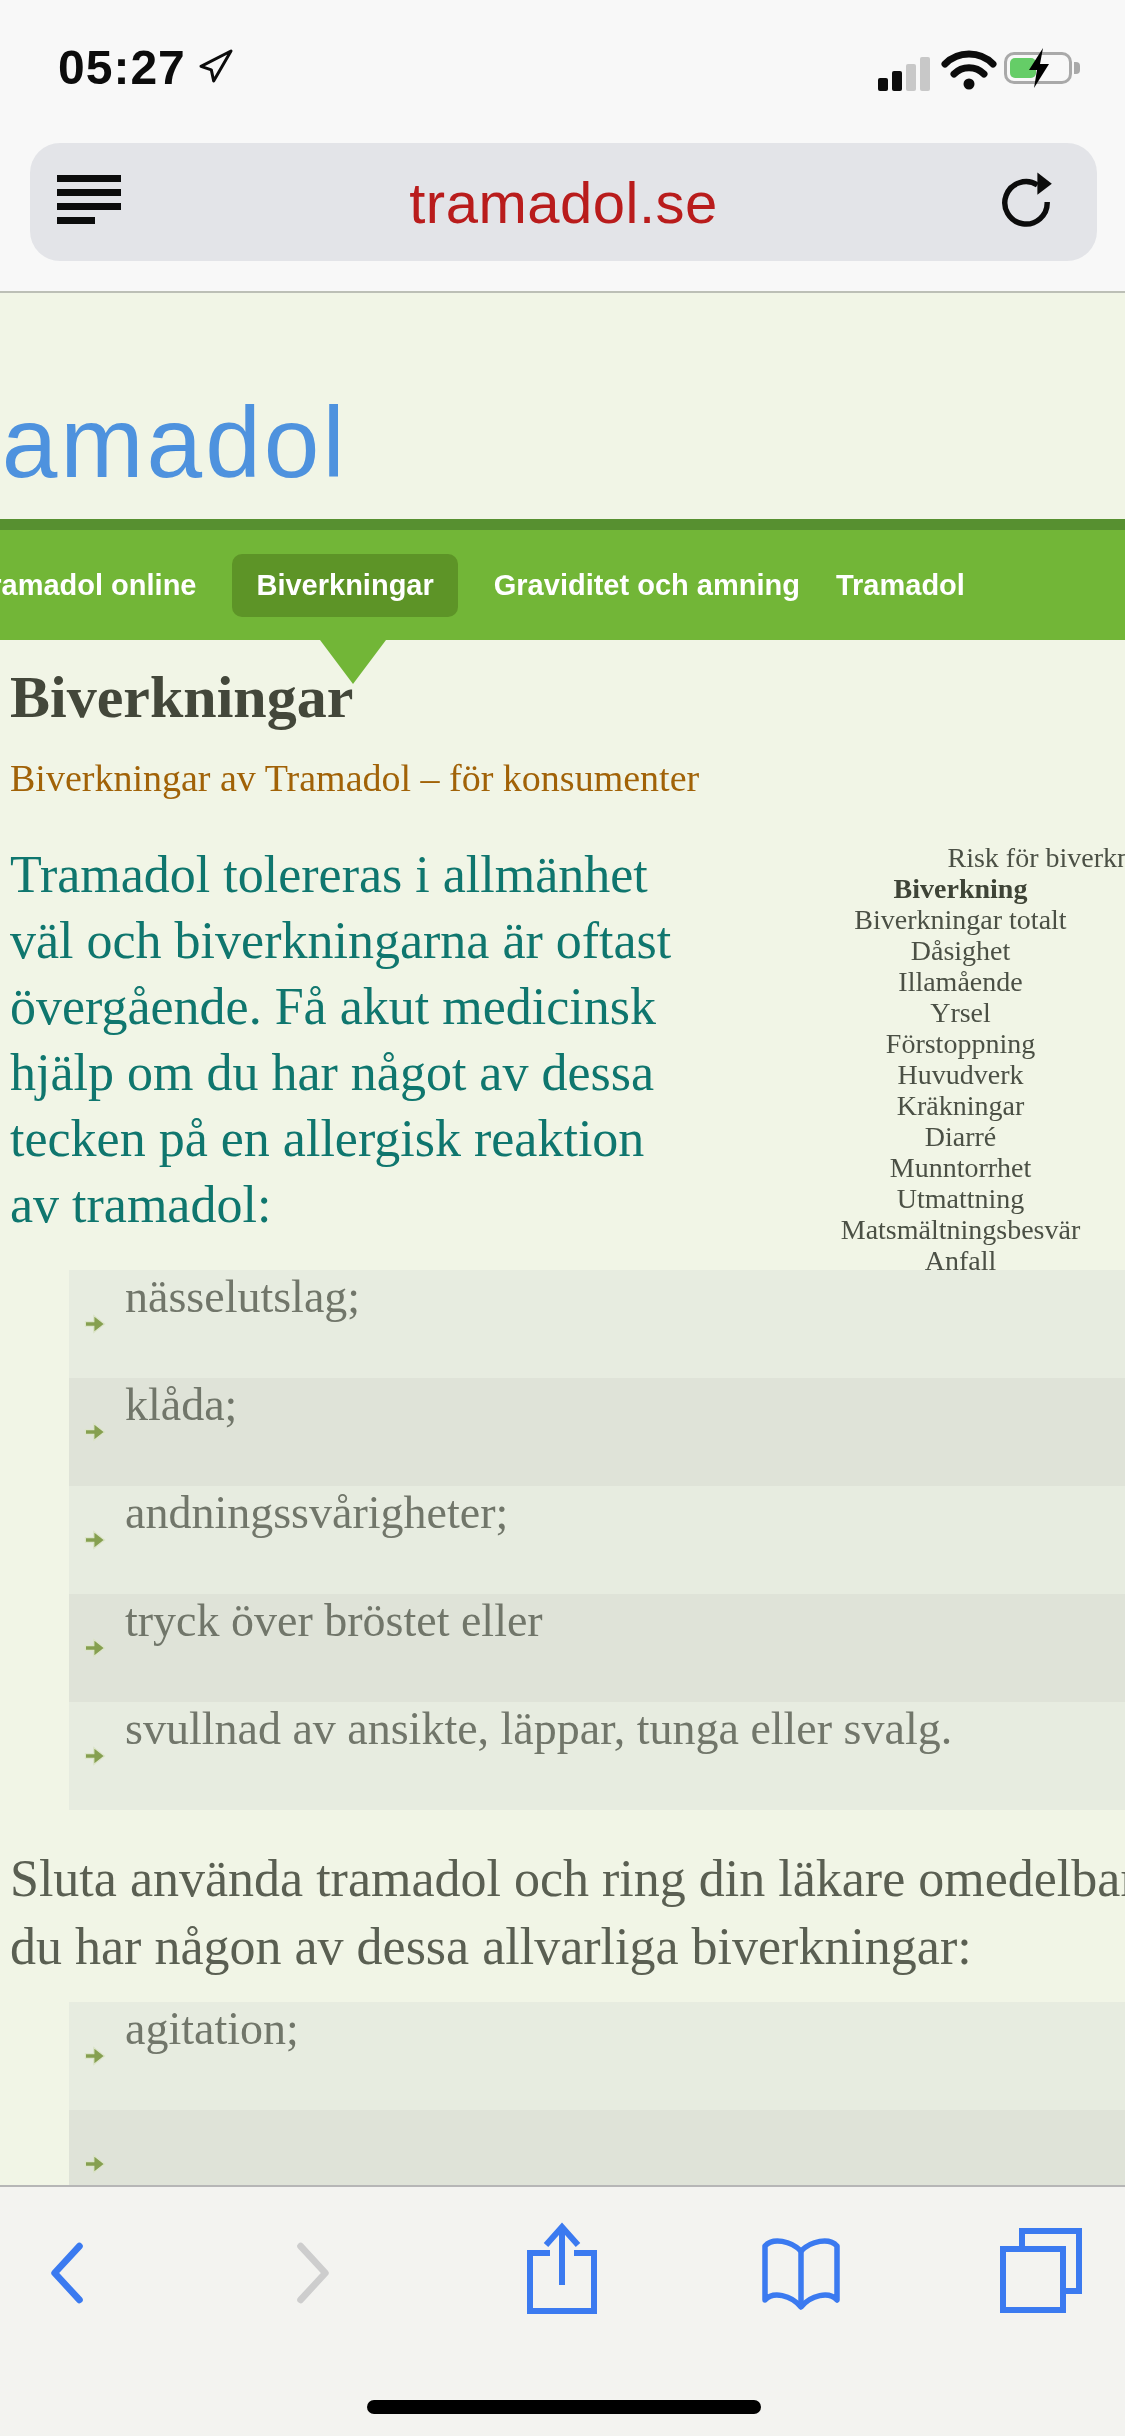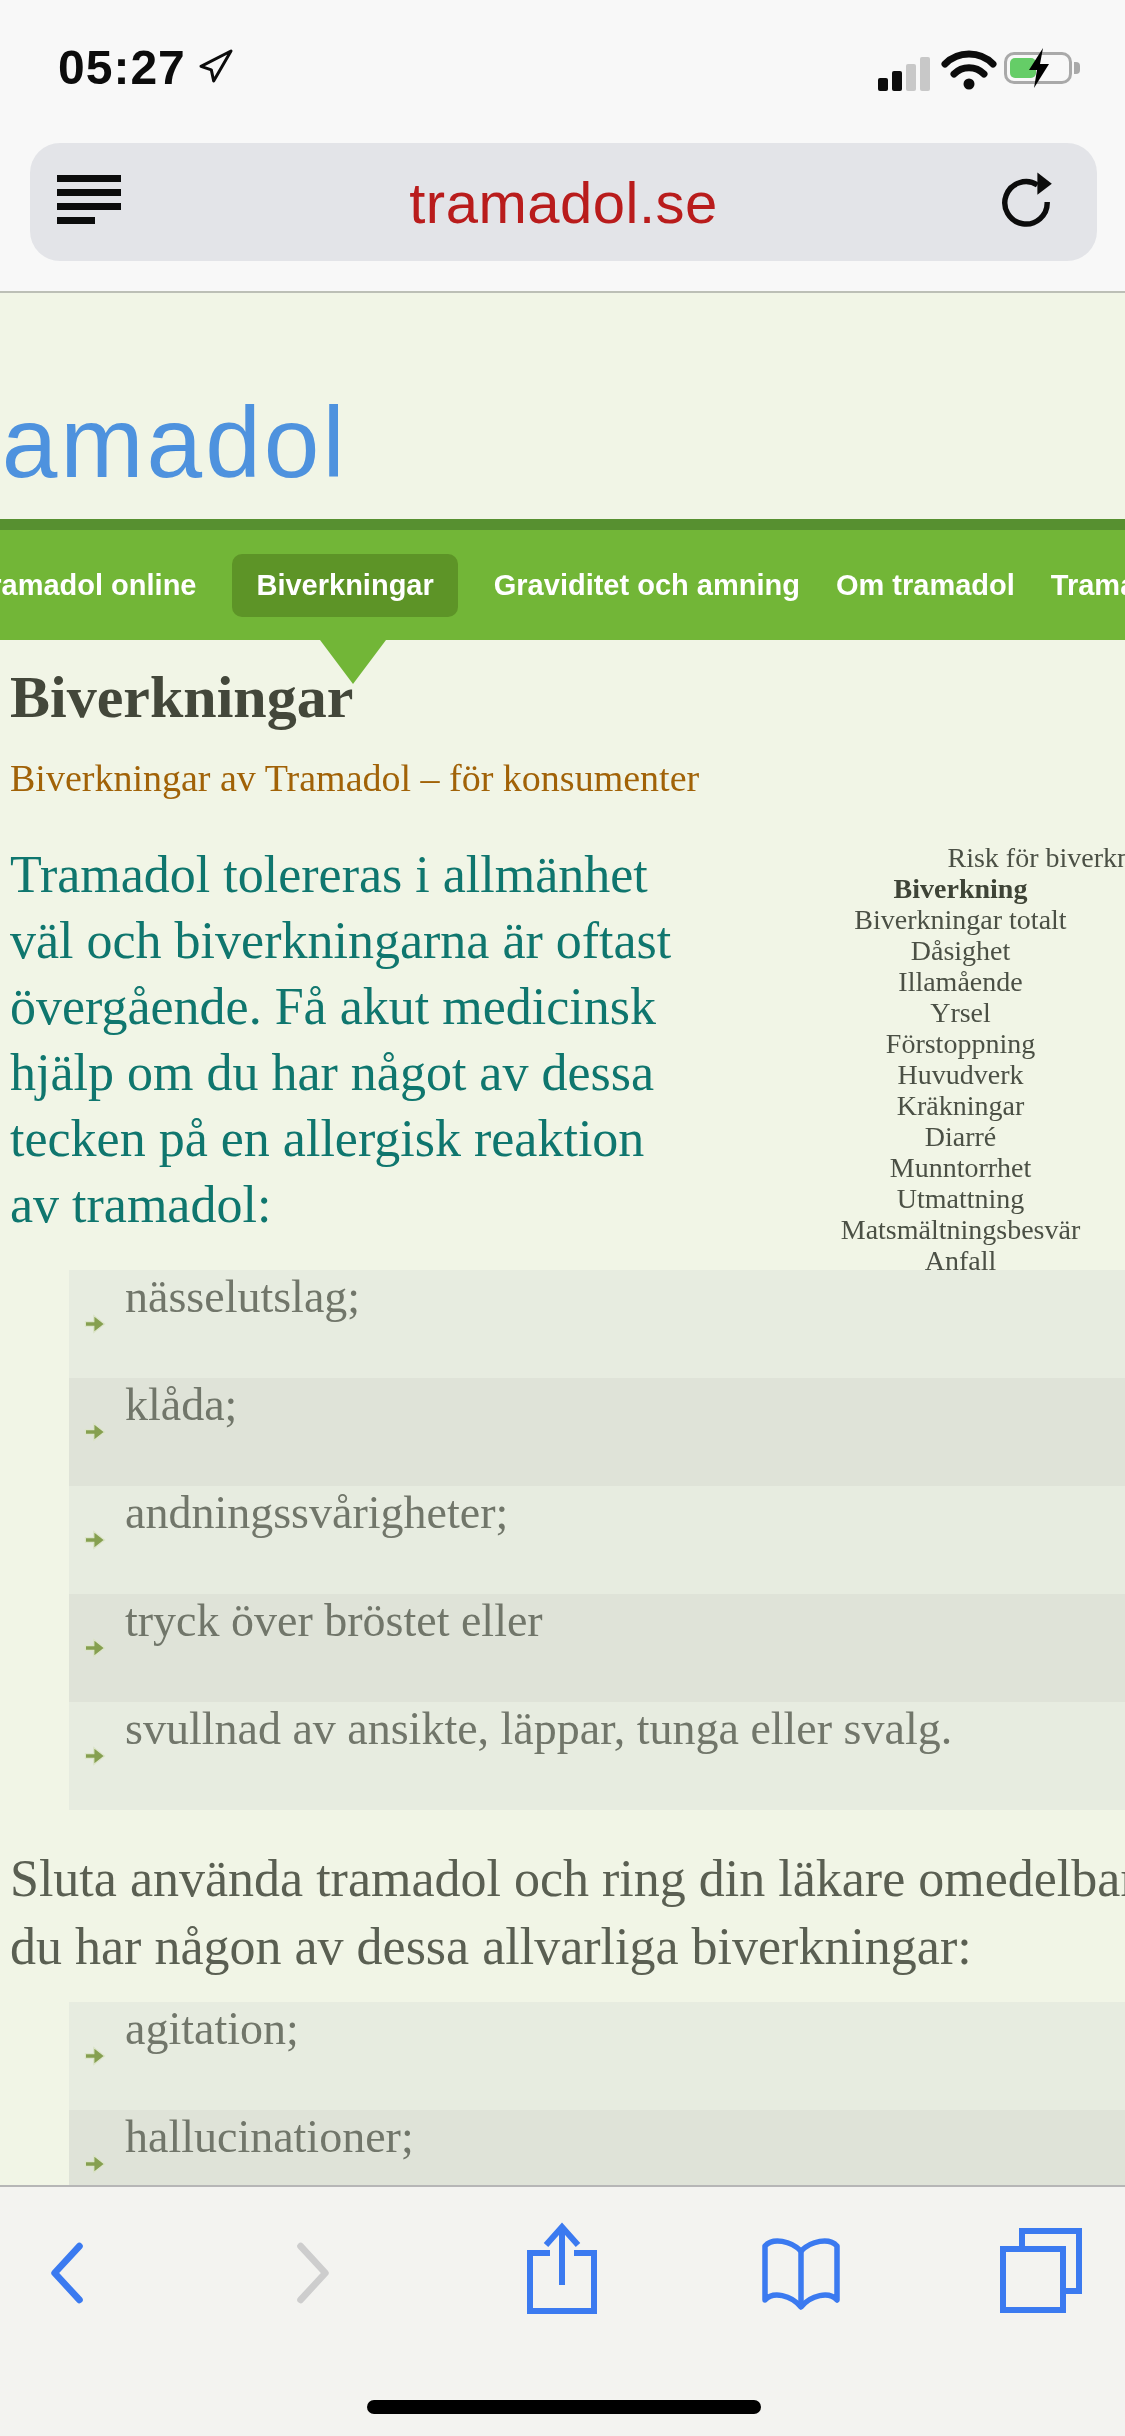--- a/index.html
+++ b/index.html
@@ -102,21 +102,20 @@
 <body>
 
 <div id="phone">
 
   <div class="site-logo">Tramadol</div>
 
   <nav class="nav">
     <span class="nav-item first">Köpa tramadol online</span>
     <span class="nav-item active">Biverkningar</span>
     <span class="nav-item">Graviditet och amning</span>
-    <span class="nav-item">Om tramadol</span>
     <span class="nav-item">Tramadol</span>
   </nav>
   <div class="nav-pointer"></div>
 
   <h1 class="page-title serif">Biverkningar</h1>
   <div class="page-subtitle serif">Biverkningar av Tramadol – för konsumenter</div>
 
   <div class="intro serif">
     <div>Tramadol tolereras i allmänhet</div>
     <div>väl och biverkningarna är oftast</div>
@@ -185,21 +184,20 @@
     <div class="stripe-row light">
       <svg class="bullet" width="24" height="22" viewBox="0 0 20 18">
           <path d="M2 7 H9 V2 L18 9 L9 16 V11 H2 Z" fill="#86a050" stroke="#dde5cb" stroke-width="1"></path>
         </svg>
       <span>agitation;</span>
     </div>
     <div class="stripe-row dark">
       <svg class="bullet" width="24" height="22" viewBox="0 0 20 18">
           <path d="M2 7 H9 V2 L18 9 L9 16 V11 H2 Z" fill="#86a050" stroke="#dde5cb" stroke-width="1"></path>
         </svg>
-      <span>hallucinationer;</span>
     </div>
   </div>
 
   <div class="chrome">
     <div class="time">05:27</div>
     <svg class="loc-icon" width="40" height="40" viewBox="0 0 24 24">
       <path d="M21 3 L10.6 21 L9.2 14.3 L3 12.2 Z" fill="none" stroke="#0c0c0c" stroke-width="1.8" stroke-linejoin="round"></path>
     </svg>
     <div class="signal">
         <i></i>

